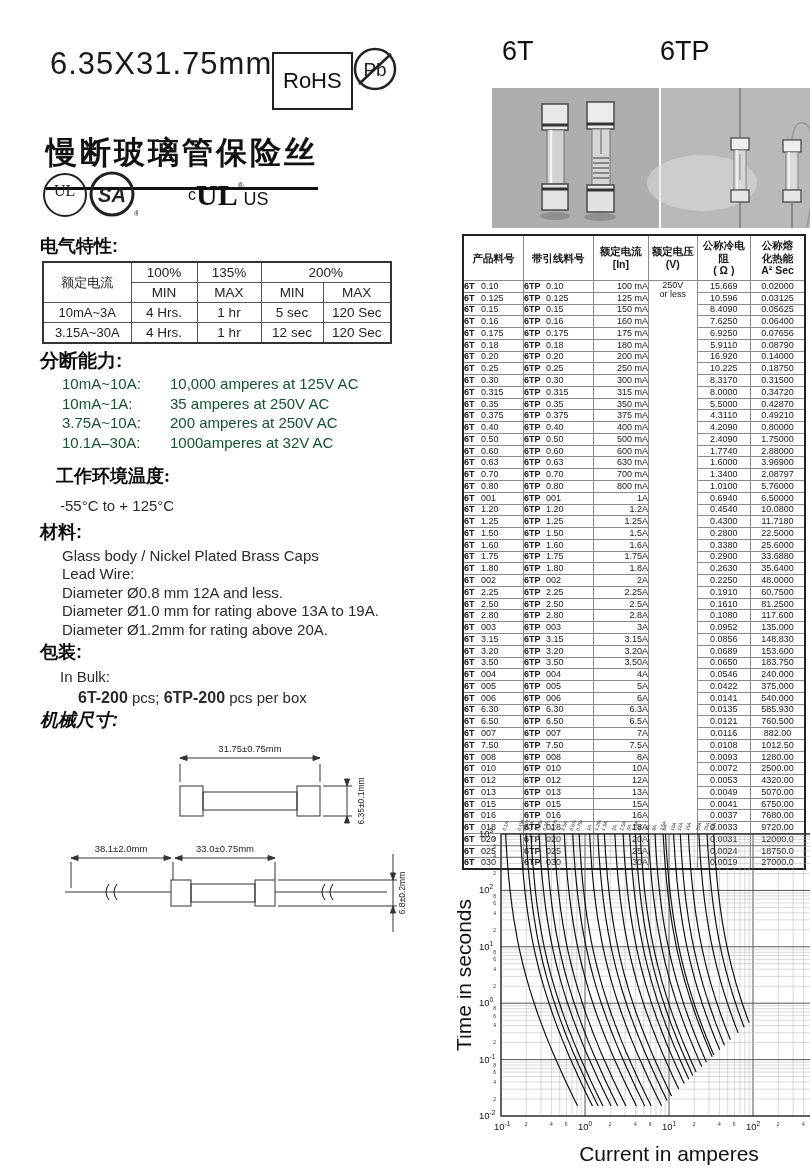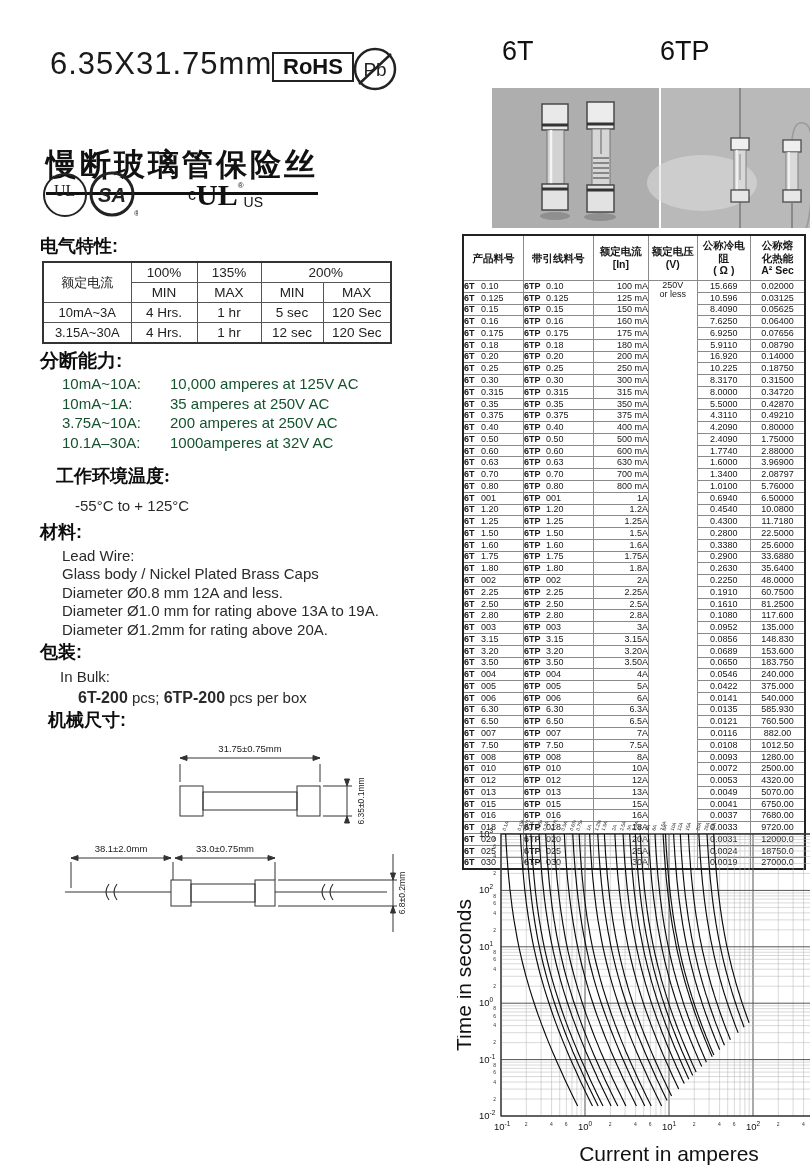--- a/index.html
+++ b/index.html
@@ -2,30 +2,30 @@
 <html><head>
 <meta charset="utf-8">
 <style>
   html,body{margin:0;padding:0;background:#fff;}
   .page{position:relative;width:786px;height:1170px;background:#ffffff;
         font-family:"Liberation Sans","DejaVu Sans",sans-serif;color:#111;overflow:hidden;margin-left:32px;}
   .abs{position:absolute;}
 
   
   .size-label{left:18px;top:46px;font-size:31px;letter-spacing:1px;color:#1a1a1a;}
-  .rohs-box{left:240px;top:52px;border:2px solid #222;padding:0 9px;font-size:22px;font-weight:700;}
+  .rohs-box{left:240px;top:52px;border:2px solid #222;padding:14px 9px;font-size:22px;font-weight:400;}
   .pb-mark{left:320px;top:46px;}
-  .cn-title{left:14px;top:144px;font-size:31px;font-weight:bold;letter-spacing:3px;
-            border-bottom:3px solid #111;padding-bottom:6px;}
+  .cn-title{left:14px;top:132px;font-size:31px;font-weight:bold;letter-spacing:3px;
+            border-bottom:3px solid #111;padding-bottom:13px;}
   .certs{left:10px;top:170px;display:flex;align-items:center;}
   .culus{font-size:14px;display:flex;align-items:flex-end;}
   .culus .c{font-size:16px;margin-bottom:8px;}
   .culus .ul{font-size:30px;font-weight:bold;font-family:"Liberation Serif",serif;}
   .culus .reg{font-size:8px;vertical-align:top;margin-bottom:22px;}
-  .culus .us{font-size:14px;margin-bottom:2px;}
+  .culus .us{font-size:18px;margin-bottom:2px;}
 
   .sec-h{font-weight:bold;font-size:18px;color:#0d0d0d;}
 
   
   table.spec{border-collapse:collapse;table-layout:fixed;width:348px;}
   table.spec td,table.spec th{border:1px solid #555;font-weight:normal;text-align:center;
        height:19px;padding:0;font-size:13.5px;color:#222;}
   table.spec{border:2px solid #333;}
   table.spec td.rng{font-size:13px;}
 
@@ -126,38 +126,38 @@
 
   <div class="abs sec-h" style="left:8px;top:348px;font-size:19px;">分断能力:</div>
   <div class="abs" style="left:30px;top:374px;line-height:19.5px;">
     <div class="kv-line"><span class="rng">10mA~10A:</span><span>10,000 amperes at 125V AC</span></div>
     <div class="kv-line"><span class="rng">10mA~1A:</span><span>35 amperes at 250V AC</span></div>
     <div class="kv-line"><span class="rng">3.75A~10A:</span><span>200 amperes at 250V AC</span></div>
     <div class="kv-line"><span class="rng">10.1A–30A:</span><span>1000amperes at 32V AC</span></div>
   </div>
 
   <div class="abs sec-h" style="left:24px;top:464px;font-family:Liberation Serif, serif;">工作环境温度:</div>
-  <div class="abs mat-line" style="left:43px;top:497px;">-55°C to + 125°C</div>
+  <div class="abs mat-line" style="left:28px;top:497px;">-55°C to + 125°C</div>
 
   <div class="abs sec-h" style="left:8px;top:520px;">材料:</div>
   <div class="abs" style="left:30px;top:547px;line-height:18.4px;">
+    <div class="mat-line">Glass body / Nickel Plated Brass Caps</div>
     <div class="mat-line">Lead Wire:</div>
-    <div class="mat-line">Glass body / Nickel Plated Brass Caps</div>
     <div class="mat-line">Diameter Ø0.8 mm 12A and less.</div>
     <div class="mat-line">Diameter Ø1.0 mm for rating above 13A to 19A.</div>
     <div class="mat-line">Diameter Ø1.2mm for rating above 20A.</div>
   </div>
 
   <div class="abs sec-h" style="left:8px;top:640px;">包装:</div>
   <div class="abs mat-line" style="left:28px;top:668px;">In Bulk:</div>
   <div class="abs mat-line bulk" style="left:46px;top:689px;">
     <b style="font-size:16px;">6T-200</b><span> pcs; </span><b style="font-size:16px;">6TP-200</b><span> pcs per box</span>
   </div>
 
-  <div class="abs sec-h" style="left:16px;top:708px;">机械尺寸:</div>
+  <div class="abs sec-h" style="left:8px;top:708px;font-style:italic;">机械尺寸:</div>
 
   <svg class="abs" style="left:110px;top:740px;" width="270" height="95" viewBox="0 0 270 95">
     <g stroke="#333" stroke-width="1" fill="none">
       <line x1="38" y1="18" x2="178" y2="18"></line>
       <path d="M38 18 l7 -2.5 v5 z M178 18 l-7 -2.5 v5 z" fill="#333"></path>
       <line x1="38" y1="24" x2="38" y2="42"></line>
         <line x1="178" y1="24" x2="178" y2="42"></line>
       <rect x="38" y="46" width="23" height="30"></rect>
       <rect x="155" y="46" width="23" height="30"></rect>
       <rect x="61" y="52" width="94" height="18"></rect>

